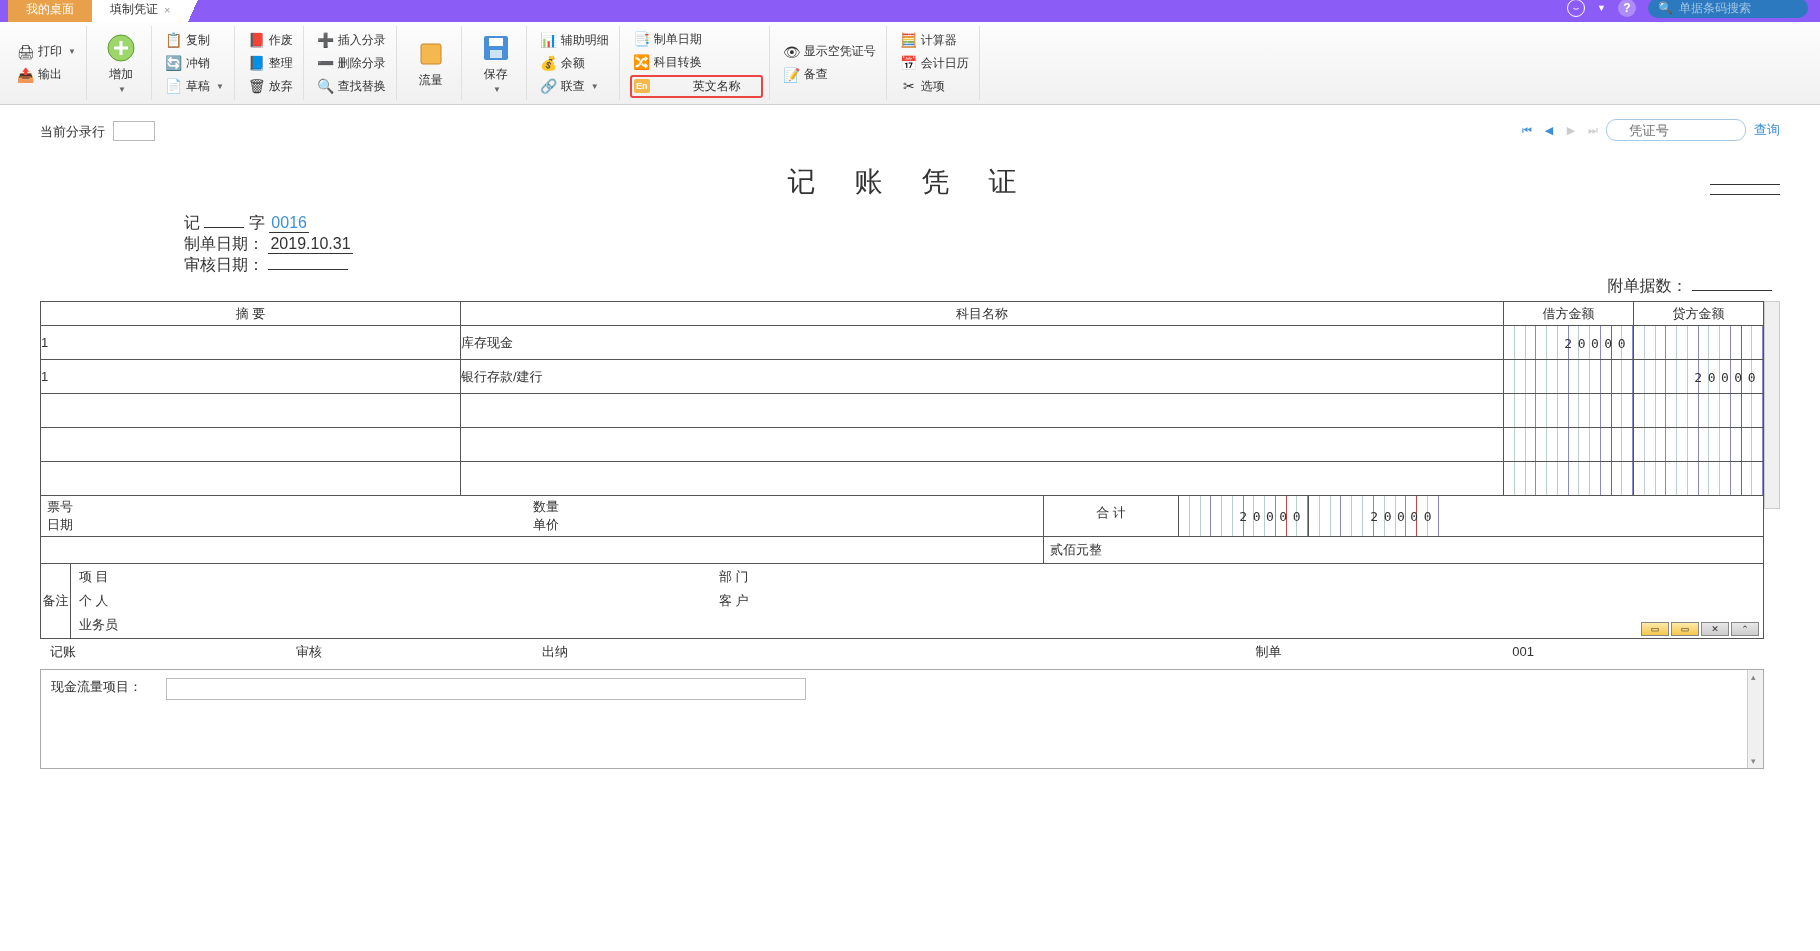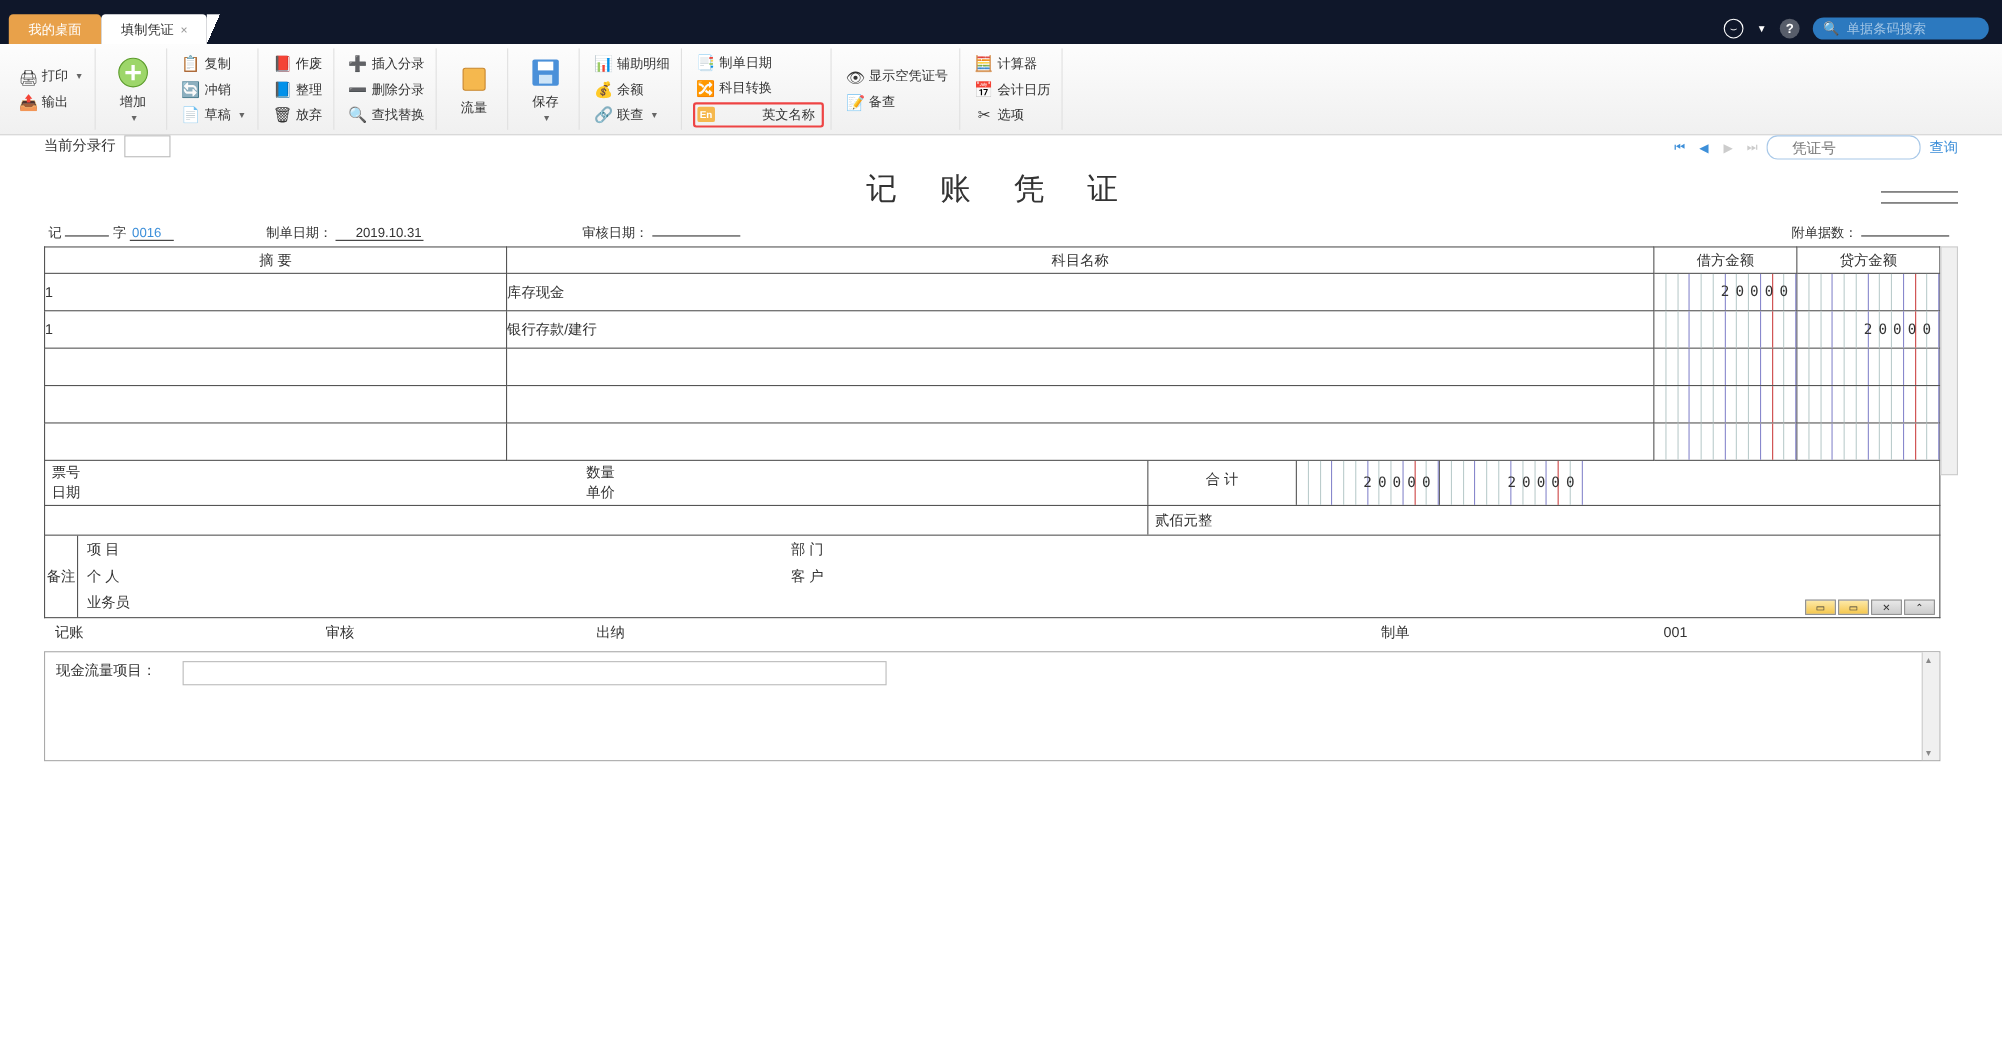--- a/index.html
+++ b/index.html
@@ -1,18 +1,18 @@
 <!DOCTYPE html>
 <html><head>
 <meta charset="utf-8">
 <style>
 * { margin: 0; padding: 0; box-sizing: border-box; font-family: "Microsoft YaHei", SimSun, sans-serif; }
 body { background: #fff; font-size: 12px; color: #333; overflow: hidden; }
 
-.titlebar { background: #0f172a; height: 40px; display: flex; align-items: flex-end; padding-left: 8px; position: relative; }
+.titlebar { background: #8b5cf6; height: 22px; display: flex; align-items: flex-end; padding-left: 8px; position: relative; }
 .tab { padding: 6px 18px 4px; font-size: 12px; color: #fff; cursor: pointer; border-radius: 4px 4px 0 0; display: flex; align-items: center; gap: 6px; }
 .tab.active-orange { background: #e8a14a; }
 .tab.active-white { background: #fff; color: #333; position: relative; }
 .tab.active-white::after { content: ""; position: absolute; right: -12px; top: 0; width: 12px; height: 100%; background: linear-gradient(to bottom right, #fff 50%, transparent 50%); }
 .tab .close-x { color: #999; font-size: 11px; }
 .titlebar-right { margin-left: auto; display: flex; align-items: center; gap: 12px; padding-right: 12px; padding-bottom: 4px; color: #fff; }
 .titlebar-right .smiley { width: 18px; height: 18px; border: 1.5px solid #fff; border-radius: 50%; display: flex; align-items: center; justify-content: center; font-size: 10px; }
 .titlebar-right .help { width: 18px; height: 18px; background: rgba(255,255,255,0.3); border-radius: 50%; text-align: center; line-height: 18px; font-size: 12px; font-weight: bold; }
 .search-box { background: #2c79bf; border-radius: 10px; padding: 3px 10px; display: flex; align-items: center; gap: 6px; width: 160px; }
 .search-box input { background: transparent; border: none; color: #ccc; outline: none; font-size: 12px; width: 100%; }
@@ -21,34 +21,34 @@
 .ribbon { background: linear-gradient(#fdfdfd, #f0f0f0); border-bottom: 1px solid #d0d0d0; padding: 4px 8px; display: flex; gap: 4px; }
 .ribbon-group { display: flex; flex-direction: column; gap: 2px; padding: 2px 6px; border-right: 1px solid #e0e0e0; }
 .ribbon-group.vert { flex-direction: column; justify-content: center; }
 .ribbon-group.tall { flex-direction: row; align-items: stretch; }
 .rbtn { display: flex; align-items: center; gap: 4px; padding: 2px 4px; cursor: pointer; white-space: nowrap; font-size: 12px; border-radius: 2px; }
 .rbtn-big { flex-direction: column; align-items: center; padding: 4px 8px; gap: 2px; justify-content: center; }
 .rbtn-big .ricon { width: 32px; height: 32px; }
 .ricon { width: 16px; height: 16px; display: inline-flex; align-items: center; justify-content: center; font-size: 14px; }
 .dropdown-arrow { font-size: 8px; color: #666; margin-left: 2px; }
 
-.highlighted-btn { border: 2px solid #e44; border-radius: 3px; padding: 1px 6px 1px 2px; gap: 43px; }
-
-.subbar { padding: 0 40px; display: flex; align-items: flex-start; gap: 8px; font-size: 13px; }
+.highlighted-btn { border: 2px solid #e44; border-radius: 3px; padding: 1px 20px 1px 2px; gap: 43px; }
+
+.subbar { padding: 14px 40px; display: flex; align-items: flex-end; gap: 8px; font-size: 13px; }
 .subbar-input { border: 1px solid #bbb; height: 20px; width: 42px; padding: 0 4px; }
 .subbar-right { margin-left: auto; display: flex; align-items: center; gap: 4px; }
 .nav-btn { width: 18px; height: 18px; display: flex; align-items: center; justify-content: center; cursor: pointer; color: #3d8fd9; font-size: 11px; border: 1px solid transparent; border-radius: 2px; }
 .nav-btn.disabled { color: #ccc; }
 .voucher-no-input { border: 1px solid #a8c8e8; border-radius: 10px; padding: 2px 8px 2px 22px; width: 140px; position: relative; height: 22px; }
 .voucher-no-input::before { content: "🔍"; position: absolute; left: 6px; top: 2px; font-size: 11px; color: #888; }
 .query-link { color: #3d8fd9; cursor: pointer; margin-left: 4px; }
 
 .doc-area { padding: 0 40px 10px; }
 .doc-title { text-align: center; font-size: 28px; letter-spacing: 16px; font-family: SimSun, serif; padding: 8px 0 12px; }
-.doc-header { display: flex; align-items: baseline; font-size: 12px; padding: 0 4px 4px; position: relative; }
+.doc-header { display: flex; align-items: baseline; font-size: 16px; padding: 0 4px 4px; position: relative; flex-direction: column; }
 .doc-header .uline { border-bottom: 1px solid #333; min-width: 40px; display: inline-block; padding: 0 2px; }
 .doc-header .uline-wide { min-width: 80px; }
 .doc-header > span { margin-right: 4px; }
 .header-left { flex: 0 0 auto; }
 .header-mid1 { flex: 0 0 auto; margin-left: 80px; text-align: right; }
 .header-mid2 { flex: 0 0 auto; margin-left: 140px; }
 .header-right { margin-left: auto; }
 .header-lines { position: absolute; right: 0; top: -32px; display: flex; flex-direction: column; gap: 6px; }
 .header-lines div { border-bottom: 1px solid #333; width: 70px; height: 4px; }
 

